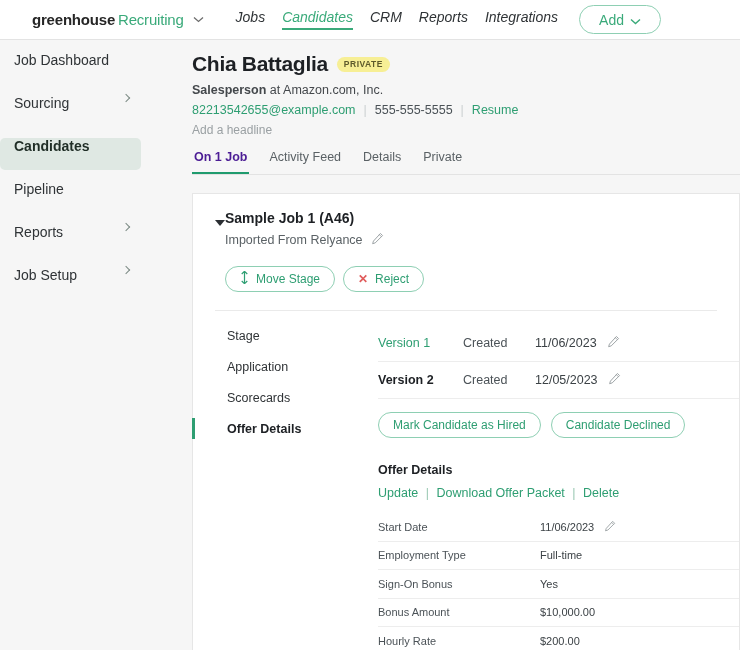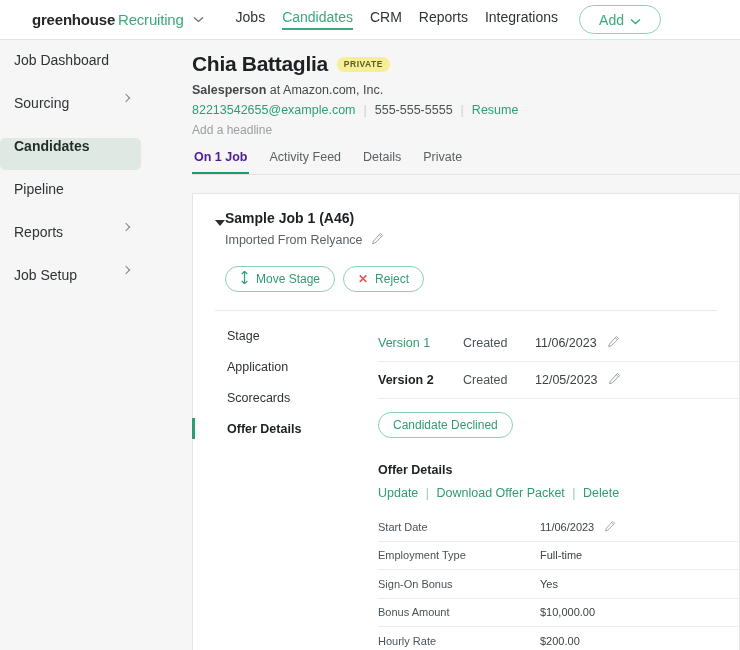--- a/index.html
+++ b/index.html
@@ -24,21 +24,21 @@
   .logo { display: flex; align-items: baseline; gap: 3px; }
   .logo-gh {
     font-size: 15px; font-weight: 700; color: #262626; letter-spacing: -0.2px;
   }
   .logo-rec { font-size: 15px; font-weight: 400; color: #3aaa7a; letter-spacing: -0.2px; }
   .logo-caret { margin-left: 6px; color: #6d6d6d; font-size: 10px; align-self: center; }
 
   .navlinks { display: flex; align-items: center; gap: 17px; margin-left: 32px; }
   .navlink {
     font-size: 14px; color: #2f3336; text-decoration: none; padding-bottom: 3px;
-    border-bottom: 2px solid transparent; cursor: pointer; white-space: nowrap;
+    border-bottom: 2px solid transparent; cursor: pointer; white-space: nowrap; font-style: italic;
   }
   .navlink.active { color: #3aaa7a; border-bottom-color: #3aaa7a; }
 
   .addbtn {
     margin-left: 21px;
     height: 29px; min-width: 82px;
     border: 1px solid #8ecfb3;
     border-radius: 16px;
     background: #fff;
     color: #3aaa7a;
@@ -341,20 +341,21 @@
               <span class="pencil">
                 <svg width="13" height="13" viewBox="0 0 16 16">
                   <path d="M11.6 1.8 L14.2 4.4 L5.2 13.4 L2 14.4 L3 11.2 Z" fill="none" stroke="#9aa0a3" stroke-width="1.2" stroke-linejoin="round"></path>
                   <path d="M10.2 3.2 L12.8 5.8" stroke="#9aa0a3" stroke-width="1.1"></path>
                 </svg>
               </span>
             </span>
           </div>
 
           <div class="hire-row">
+            <button class="pill">Mark Candidate as Hired</button>
             <button class="pill">Candidate Declined</button>
           </div>
 
           <div class="offer-h">Offer Details</div>
 
           <div class="offer-links">
             <a>Update</a>
             <span class="bar">|</span>
             <a>Download Offer Packet</a>
             <span class="bar">|</span>

